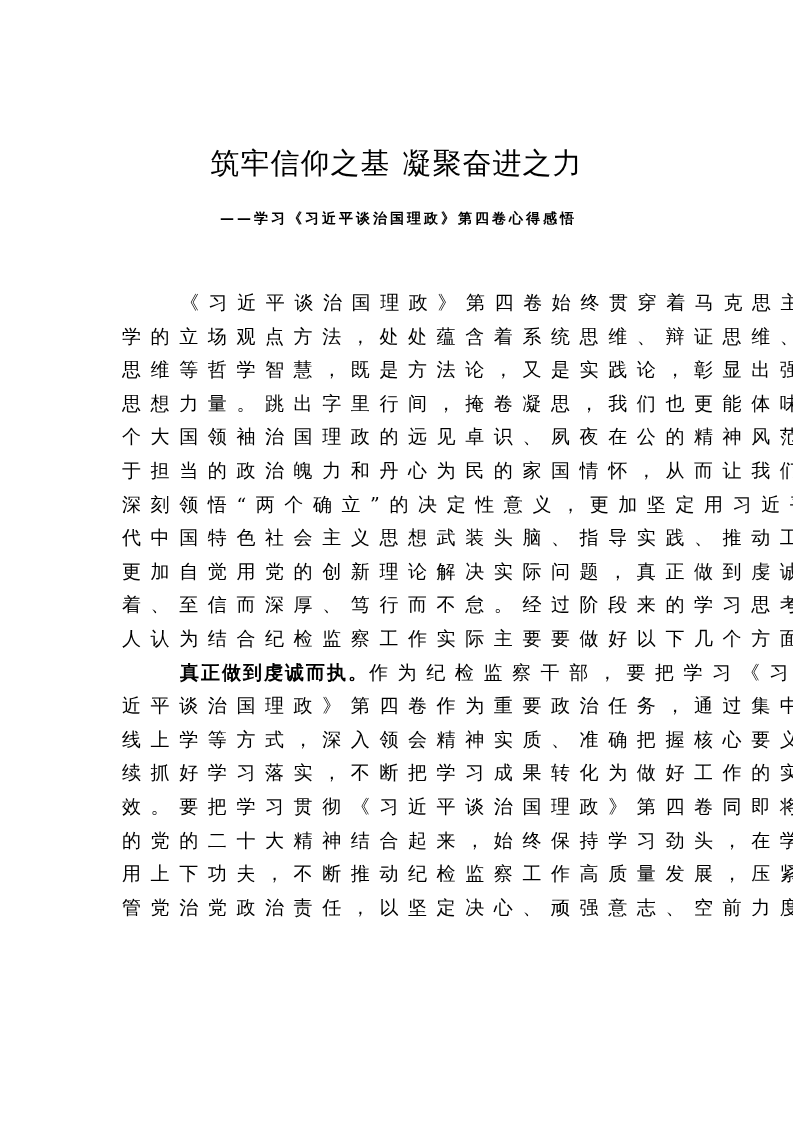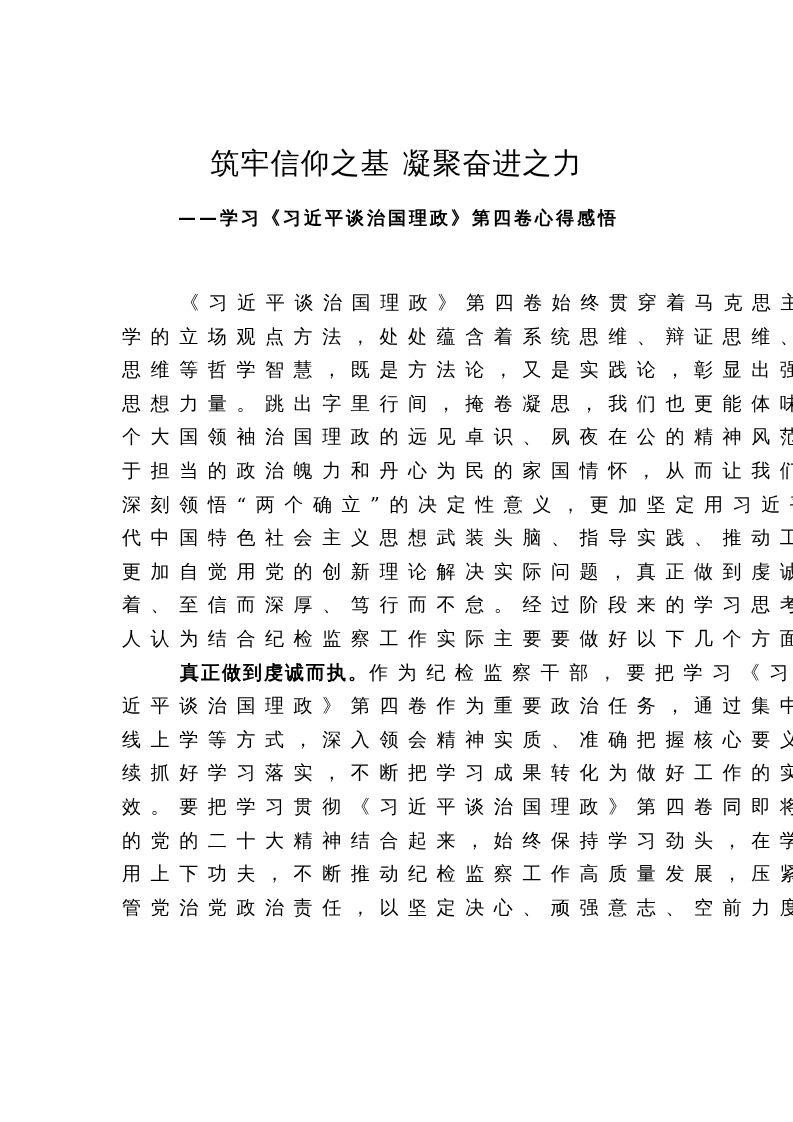--- a/index.html
+++ b/index.html
@@ -34,21 +34,21 @@
       letter-spacing: 1px;
       margin: 0;
     }
     .title .gap { display: inline-block; width: 12px; }
     .subtitle {
       position: absolute;
       top: 203px;
       left: 0;
       width: 793px;
       text-align: center;
-      font-size: 18px;
+      font-size: 14px;
       line-height: 30px;
       letter-spacing: 3px;
       margin: 0;
       padding-left: 4px;
       box-sizing: border-box;
     }
     .body {
       position: absolute;
       top: 286px;
       left: 122px;

